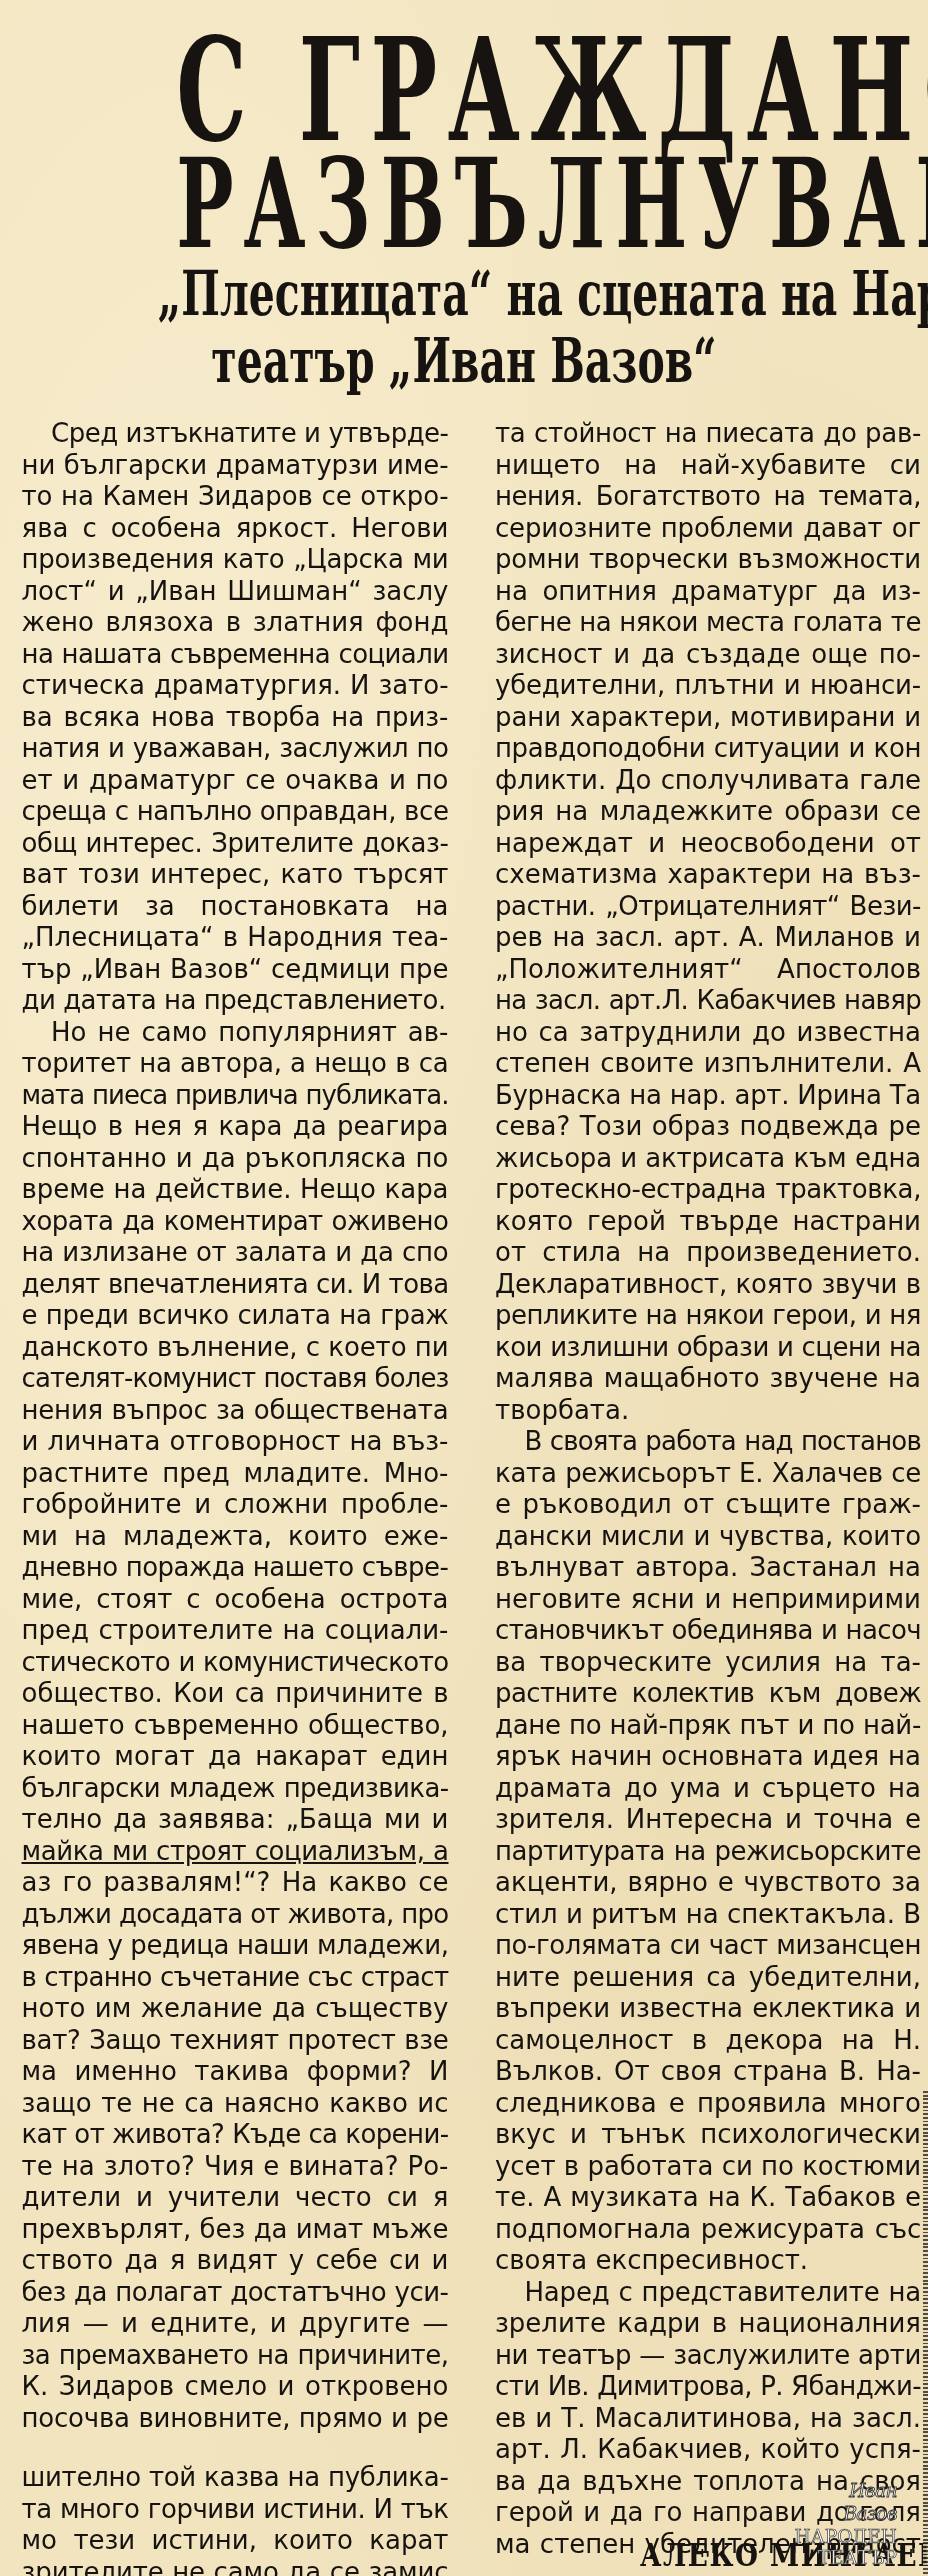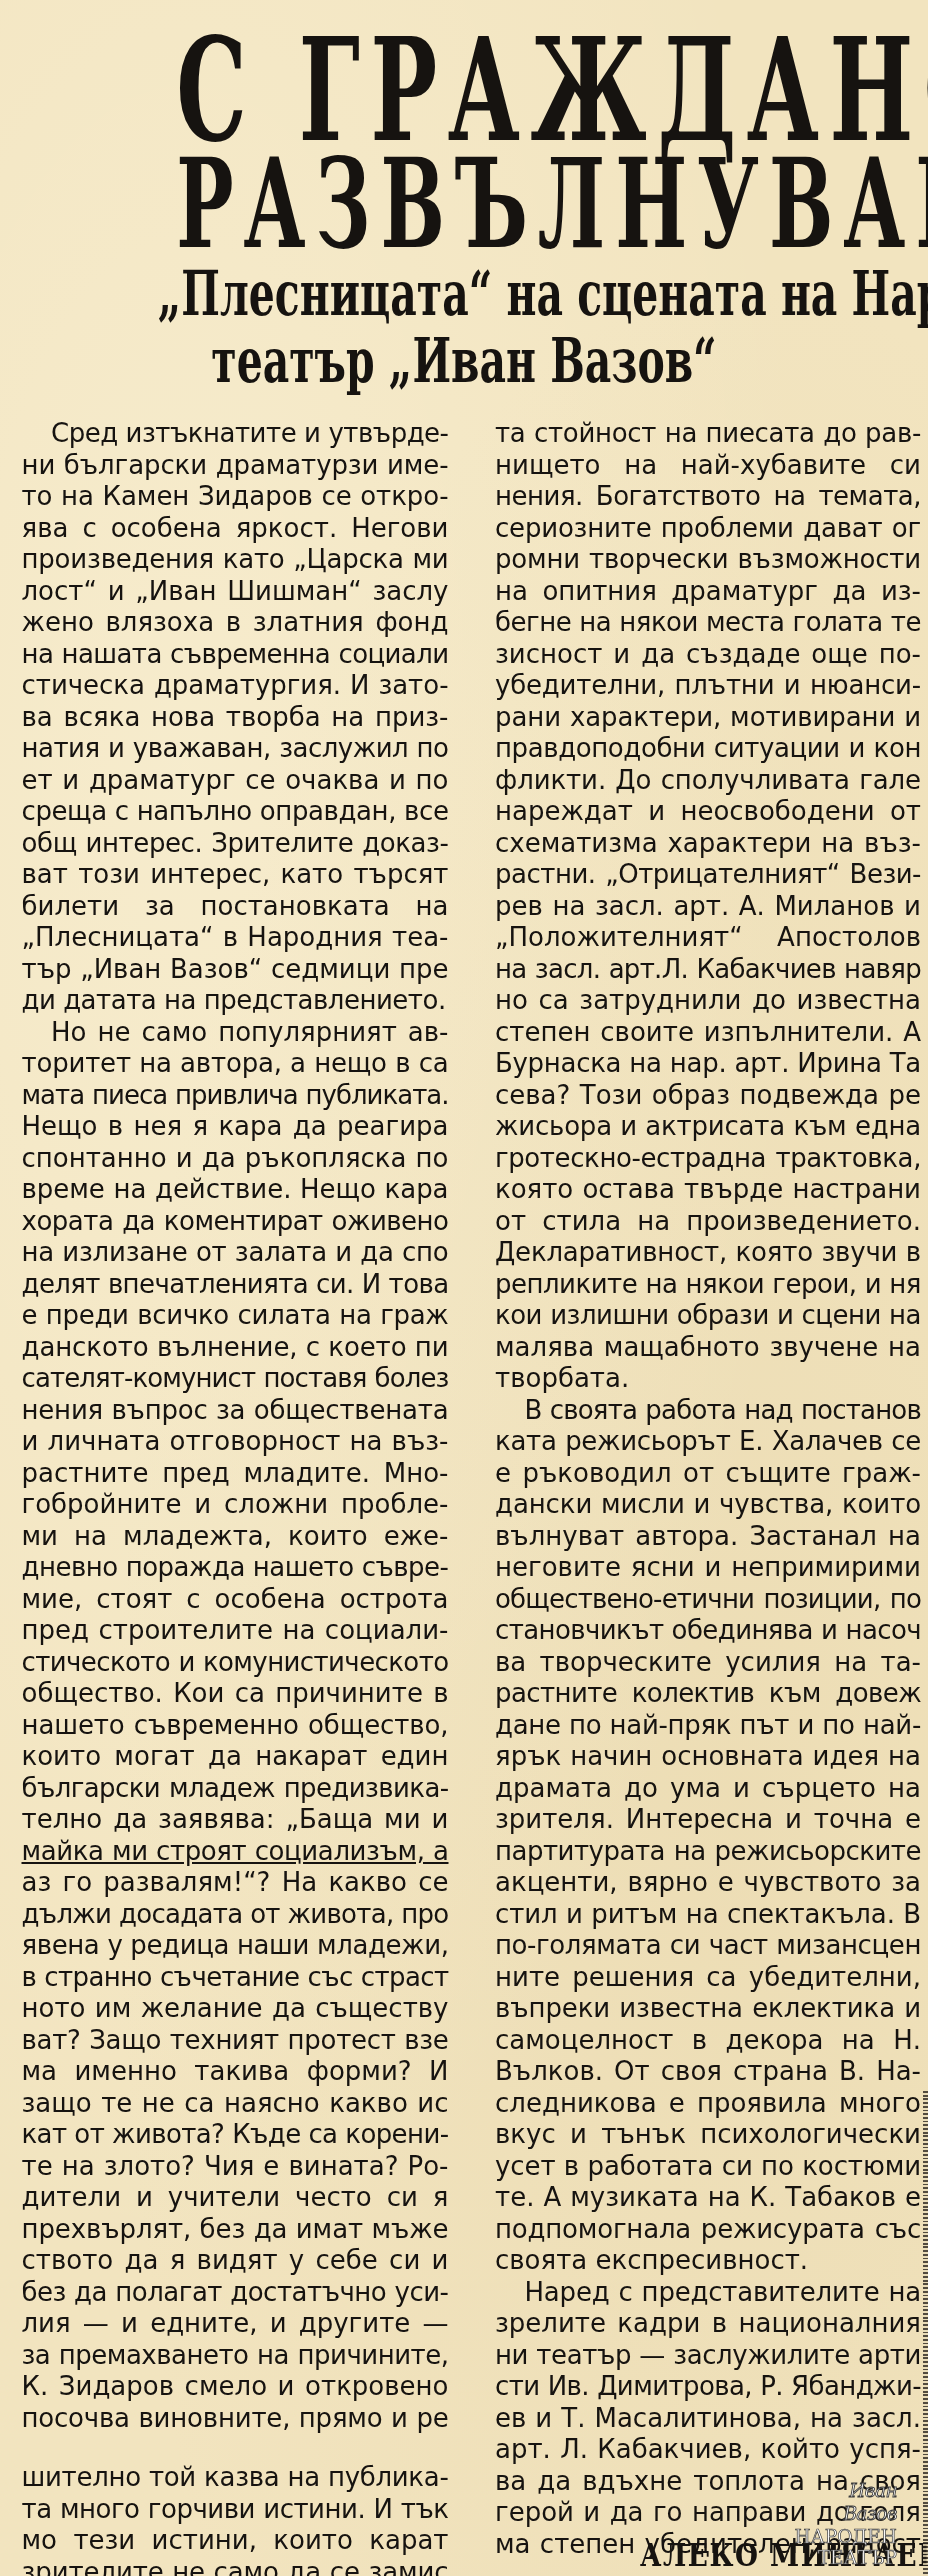--- a/index.html
+++ b/index.html
@@ -191,48 +191,48 @@
         <span class="ln" style="letter-spacing: -0.5px;">нения. Богатството на темата,</span>
         <span class="ln" style="letter-spacing: -0.2px;">сериозните проблеми дават ог</span>
         <span class="ln" style="letter-spacing: -0.2px;">ромни творчески възможности</span>
         <span class="ln">на опитния драматург да из-</span>
         <span class="ln" style="letter-spacing: -0.5px;">бегне на някои места голата те</span>
         <span class="ln">зисност и да създаде още по-</span>
         <span class="ln" style="letter-spacing: -0.2px;">убедителни, плътни и нюанси-</span>
         <span class="ln" style="letter-spacing: -0.1px;">рани характери, мотивирани и</span>
         <span class="ln" style="letter-spacing: -0.4px;">правдоподобни ситуации и кон</span>
         <span class="ln" style="letter-spacing: -0.1px;">фликти. До сполучливата гале</span>
+        <span class="ln">рия на младежките образи се</span>
         <span class="ln">нареждат и неосвободени от</span>
         <span class="ln">схематизма характери на въз-</span>
         <span class="ln" style="letter-spacing: -0.5px;">растни. „Отрицателният“ Вези-</span>
         <span class="ln">рев на засл. арт. А. Миланов и</span>
         <span class="ln">„Положителният“ Апостолов</span>
         <span class="ln" style="letter-spacing: -0.7px;">на засл. арт.Л. Кабакчиев навяр</span>
         <span class="ln">но са затруднили до известна</span>
         <span class="ln">степен своите изпълнители. А</span>
         <span class="ln" style="letter-spacing: -0.3px;">Бурнаска на нар. арт. Ирина Та</span>
         <span class="ln">сева? Този образ подвежда ре</span>
         <span class="ln" style="letter-spacing: -0.2px;">жисьора и актрисата към една</span>
         <span class="ln" style="letter-spacing: -0.4px;">гротескно-естрадна трактовка,</span>
-        <span class="ln" style="letter-spacing: -0.02px;">която остава твърде настрани</span>
+        <span class="ln" style="letter-spacing: -0.02px;">която герой твърде настрани</span>
         <span class="ln">от стила на произведението.</span>
         <span class="ln" style="letter-spacing: -0.2px;">Декларативност, която звучи в</span>
         <span class="ln" style="letter-spacing: -0.5px;">репликите на някои герои, и ня</span>
         <span class="ln" style="letter-spacing: -0.5px;">кои излишни образи и сцени на</span>
         <span class="ln">малява мащабното звучене на</span>
         <span class="ln last">творбата.</span>
       </p>
       <p>
         <span class="ln" style="text-indent: 29.5px; letter-spacing: -0.8px;">В своята работа над постанов</span>
         <span class="ln" style="letter-spacing: -0.3px;">ката режисьорът Е. Халачев се</span>
         <span class="ln">е ръководил от същите граж-</span>
         <span class="ln" style="letter-spacing: -0.1px;">дански мисли и чувства, които</span>
         <span class="ln">вълнуват автора. Застанал на</span>
         <span class="ln">неговите ясни и непримирими</span>
-        <span class="ln" style="letter-spacing: -0.8px;">обществено-етични позиции, по</span>
         <span class="ln" style="letter-spacing: -0.6px;">становчикът обединява и насоч</span>
         <span class="ln">ва творческите усилия на та-</span>
         <span class="ln" style="letter-spacing: -0.6px;">растните колектив към довеж</span>
         <span class="ln" style="letter-spacing: -0.3px;">дане по най-пряк път и по най-</span>
         <span class="ln">ярък начин основната идея на</span>
         <span class="ln">драмата до ума и сърцето на</span>
         <span class="ln">зрителя. Интересна и точна е</span>
         <span class="ln" style="letter-spacing: -0.5px;">партитурата на режисьорските</span>
         <span class="ln">акценти, вярно е чувството за</span>
         <span class="ln" style="letter-spacing: -0.1px;">стил и ритъм на спектакъла. В</span>

